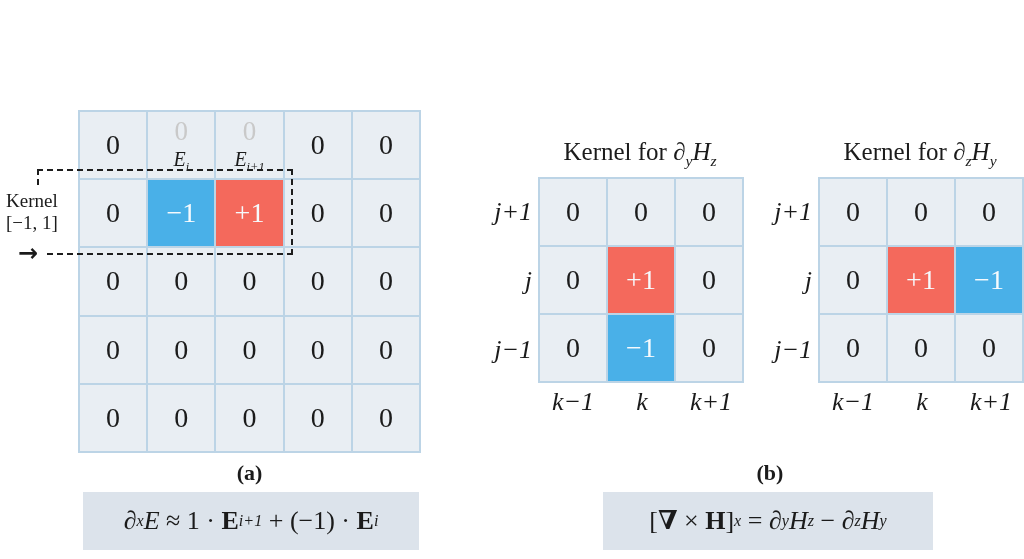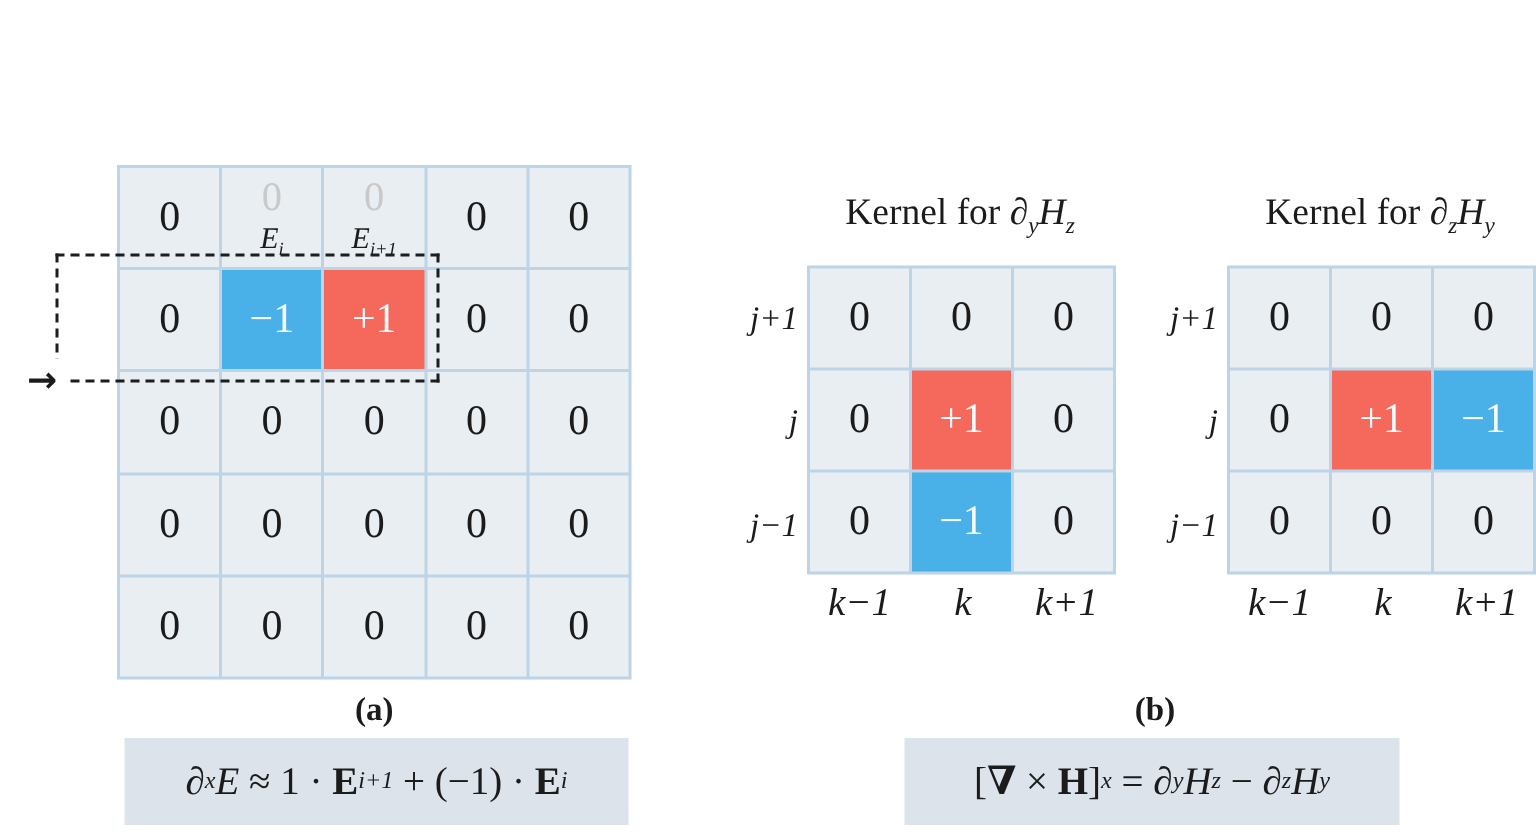--- a/index.html
+++ b/index.html
@@ -44,24 +44,24 @@
     background:var(--page-bg,#fff); font-size:19px; line-height:22px;
     padding:2px 2px 4px 4px; box-sizing:border-box;
   }
   .kernel-arrow {
     position:absolute; left:16px; top:239px; z-index:6;
     background:var(--page-bg,#fff); padding:1px 6px 3px 2px;
     font-family:"DejaVu Sans","Liberation Sans",sans-serif;
     font-size:24px; font-weight:700; line-height:26px;
   }
   
-  .ktitle { position:absolute; top:127px; width:250px; text-align:center; font-size:25px; line-height:30px; }
+  .ktitle { position:absolute; top:137px; width:250px; text-align:center; font-size:25px; line-height:30px; }
   #titleB1 { left:515px; }
   #titleB2 { left:795px; }
-  .rowlab { position:absolute; width:70px; text-align:right; font-style:italic; font-size:22px; line-height:28px; }
+  .rowlab { position:absolute; width:70px; text-align:right; font-style:italic; font-size:26px; line-height:28px; }
   .collab { position:absolute; width:70px; text-align:center; font-style:italic; font-size:26px; line-height:26px; top:389px; }
   .caption { position:absolute; top:460px; text-align:center; font-weight:700; font-size:22px; }
   #captionA { left:78px; width:343px; }
   #captionB { left:620px; width:300px; }
   
   .formula {
     position:absolute; top:492px; height:58px; box-sizing:border-box;
     background:var(--formula-bg, #dce3eb);
     display:flex; align-items:center; justify-content:center;
     font-size:26px; line-height:1;
@@ -107,20 +107,24 @@
     <div class="cell">0</div>
 
     <div class="cell">0</div>
     <div class="cell">0</div>
     <div class="cell">0</div>
     <div class="cell">0</div>
     <div class="cell">0</div>
   </div>
 
   <div class="kernel-window"></div>
+  <div class="kernel-tag">
+    <div>Kernel</div>
+    <div>[−1, 1]</div>
+  </div>
   <div class="kernel-arrow">→</div>
 
   <div class="caption" id="captionA">(a)</div>
 
   <div class="formula" id="formulaA">
     <span class="it">∂</span>
       <sub class="it">x</sub>
       <span class="it">E</span>
       <span class="rm"> ≈ 1 · </span>
       <span class="bf">E</span>

